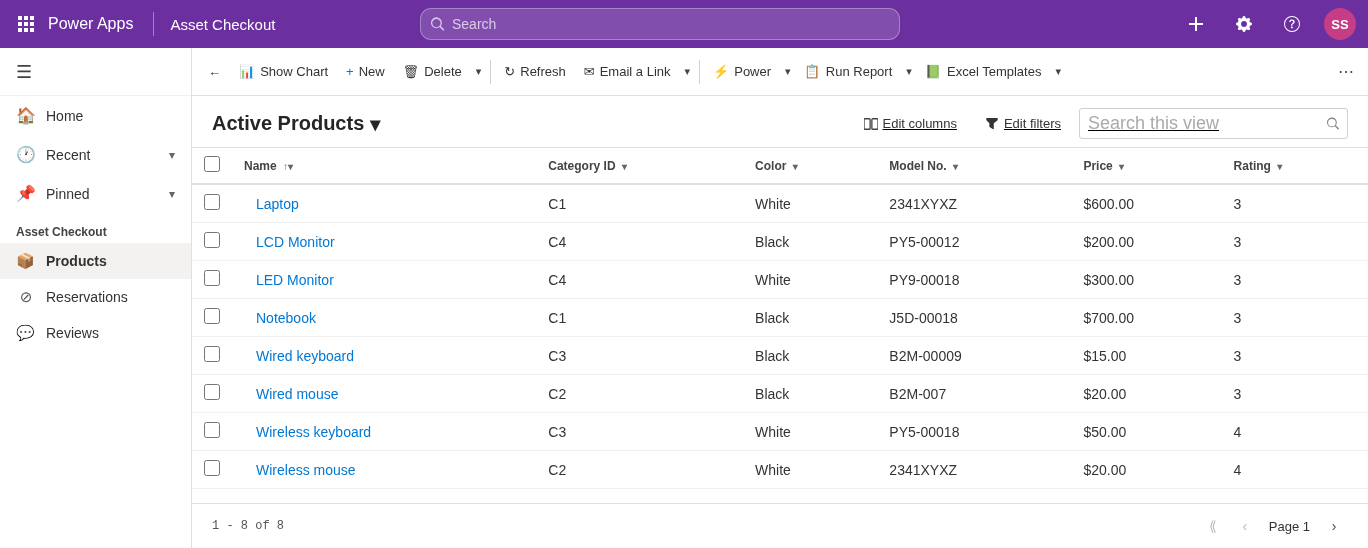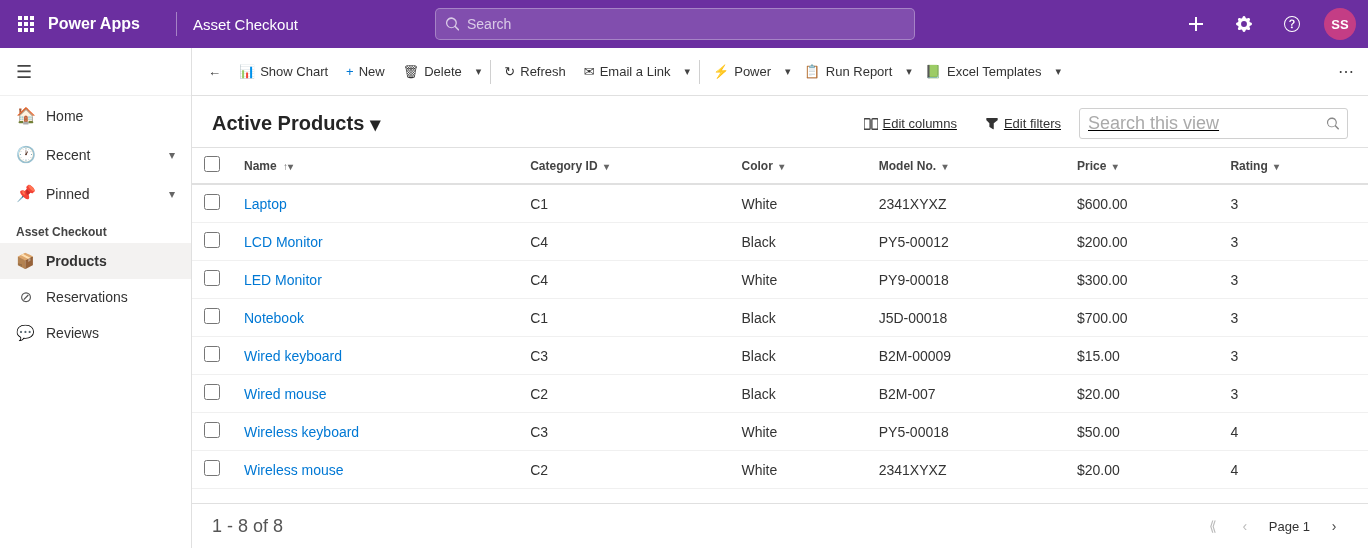--- a/index.html
+++ b/index.html
@@ -15,36 +15,36 @@
       padding: 0 12px;
       gap: 8px;
       flex-shrink: 0;
     }
     .top-nav .waffle-icon {
       width: 28px; height: 28px;
       display: flex; align-items: center; justify-content: center;
       cursor: pointer;
     }
     .top-nav .app-name {
-      font-size: 16px; font-weight: 700; color: white;
-      margin-right: 20px;
+      font-size: 16px; font-weight: 400; color: white;
+      margin-right: 4px;
     }
     .top-nav .divider {
       width: 1px; height: 24px; background: rgba(255,255,255,0.4); margin: 0 8px;
     }
     .top-nav .app-title {
       font-size: 15px; color: white; font-weight: 400;
     }
     .top-nav .search-box {
       flex: 1;
       max-width: 480px;
       margin: 0 auto;
       background: rgba(255,255,255,0.15);
       border: 1px solid rgba(255,255,255,0.3);
-      border-radius: 5px;
+      border-radius: 11px;
       display: flex;
       align-items: center;
       padding: 0 10px;
       height: 32px;
       gap: 8px;
     }
     .top-nav .search-box input {
       background: transparent;
       border: none;
       outline: none;
@@ -268,41 +268,42 @@
     }
     .data-table tbody td {
       padding: 9px 12px;
       font-size: 14px;
       color: #333;
     }
     .data-table tbody td.name-cell a {
       color: #0078d4;
       text-decoration: none;
       cursor: pointer;
+      margin-left: 12px;
     }
     .row-checkbox {
       width: 40px;
       text-align: center;
     }
     .row-checkbox input[type="checkbox"] {
       cursor: pointer;
       width: 16px; height: 16px;
     }
 
     
     .pagination {
       display: flex;
       align-items: center;
       justify-content: space-between;
       padding: 8px 20px;
       border-top: 1px solid #e0e0e0;
       background: white;
       flex-shrink: 0;
     }
-    .pagination .record-count { font-size: 18px; color: #555; }
+    .pagination .record-count { font-size: 12px; color: #555; font-family: Liberation Mono, monospace; }
     .pagination .page-controls { display: flex; align-items: center; gap: 4px; }
     .pagination .page-btn {
       display: flex; align-items: center; justify-content: center;
       width: 28px; height: 28px;
       border: none; background: transparent;
       cursor: pointer; border-radius: 3px;
       font-size: 14px; color: #444;
     }
     .pagination .page-btn.disabled { color: #bbb; cursor: default; }
     .pagination .page-label { font-size: 13px; color: #333; padding: 0 6px; }

